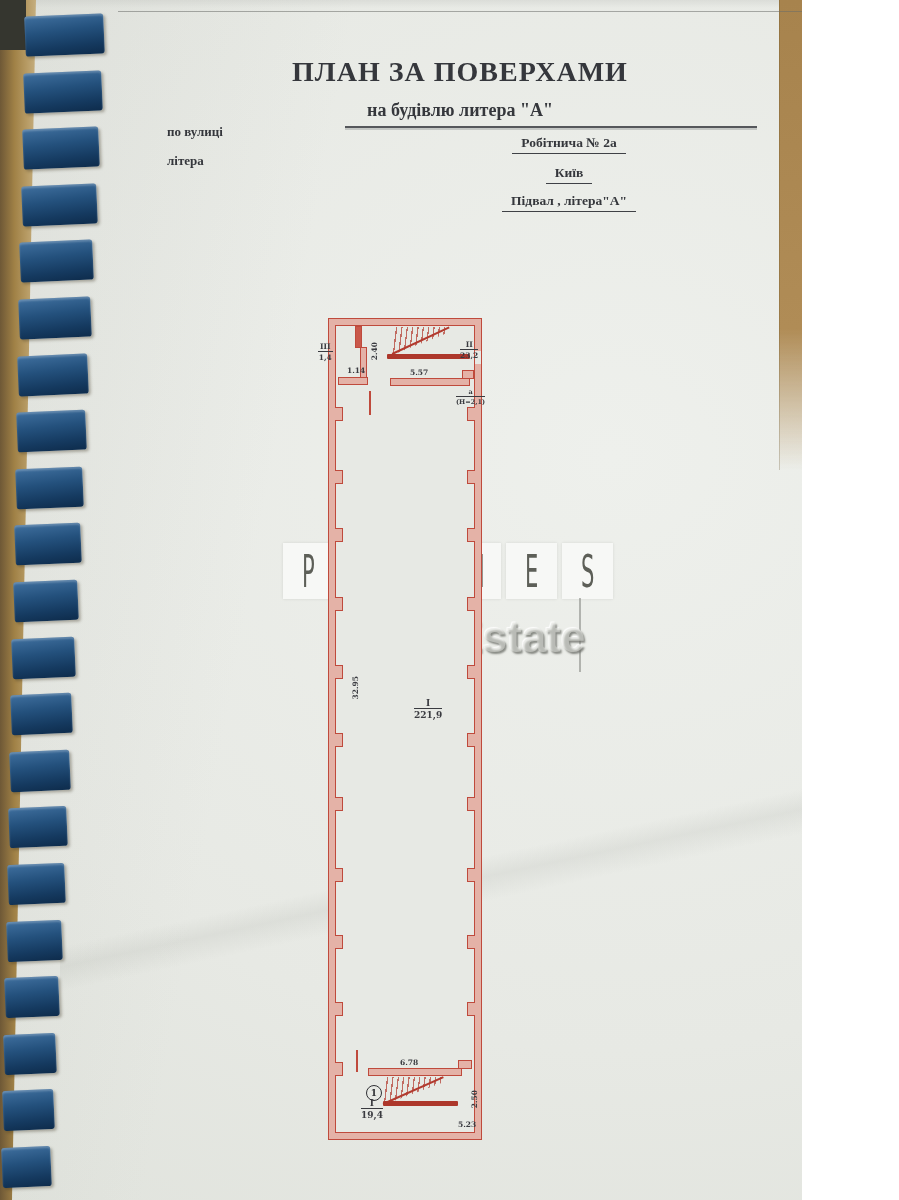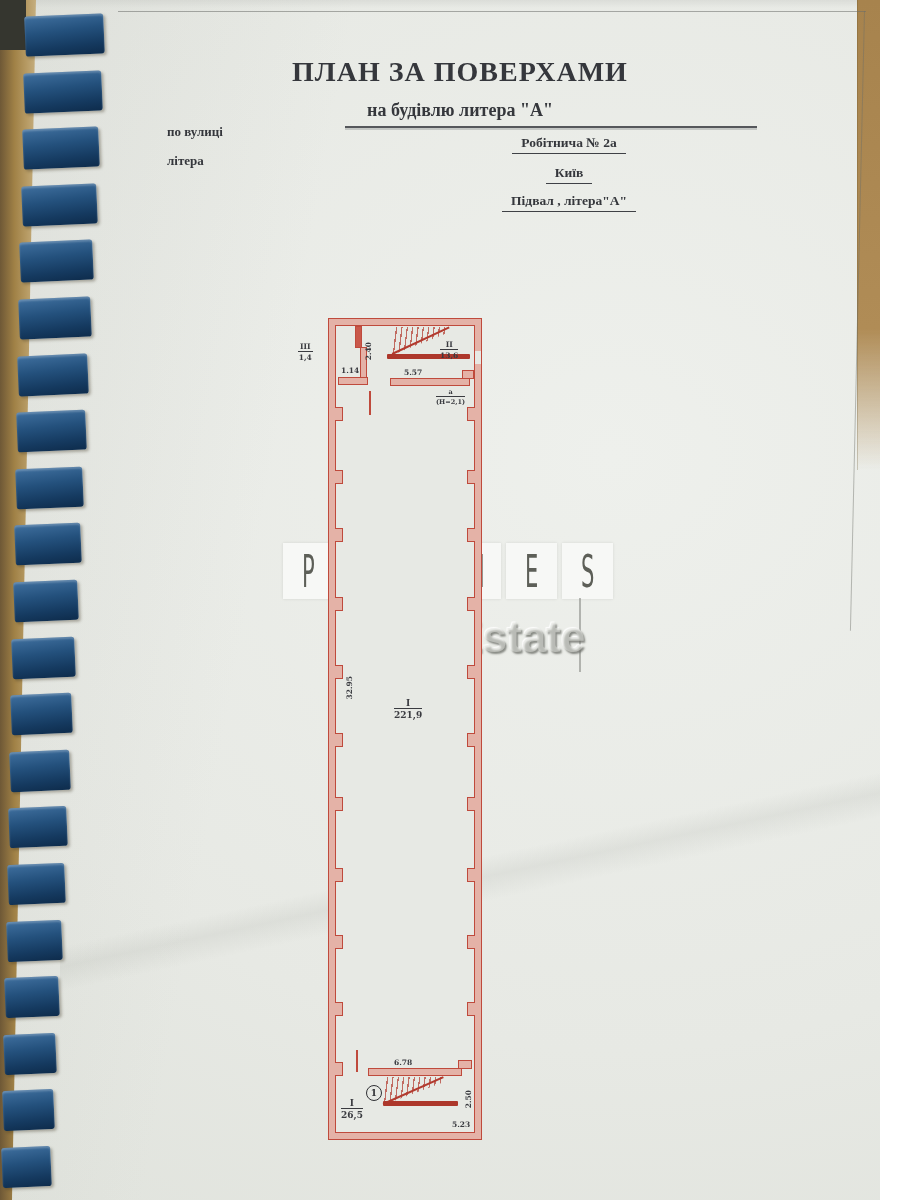--- a/index.html
+++ b/index.html
@@ -1,16 +1,16 @@
 <!DOCTYPE html>
 <html style="--wall-line: #bf4a3c; --wall-fill: #e4b2a7;"><head>
 <meta charset="utf-8">
 <style>
   html,body{margin:0;padding:0;}
-  .scene{position:relative;width:880px;height:1200px;overflow:hidden;
+  .scene{position:relative;width:802px;height:1200px;overflow:hidden;
     background:#8d7046;font-family:"Liberation Serif",serif;}
   :root{
     --wall-line:#bf4a3c;
     --wall-fill:#e4b2a7;
     --paper:#e7e9e4;
     --ink:#35373c;
   }
   
   .tan-strip{position:absolute;left:0;top:0;width:48px;height:1200px;
     background:linear-gradient(to right,#6e5836,#a08146 30%,#b69a63 55%,#c7b183 78%,rgba(199,177,131,0));}
@@ -66,23 +66,23 @@
     border:1px solid var(--wall-line);box-sizing:border-box;}
   .pil.L{left:7px;border-left:none;}
   .pil.R{right:7px;border-right:none;}
   .gapR{position:absolute;right:1px;top:33px;width:6px;height:13px;background:var(--paper);}
   .solidbar{position:absolute;background:#ad372b;border-radius:1px;}
   .redline{position:absolute;background:var(--wall-line);}
   .hatch{position:absolute;
     background-image:repeating-linear-gradient(97deg,rgba(0,0,0,0) 0 4px,rgba(178,58,46,0.72) 4px 5.3px);
     clip-path:polygon(0 0,100% 0,100% 20%,0 100%);}
   .diag{position:absolute;height:1.6px;background:#b23a2e;transform-origin:0 50%;}
-  .dim{position:absolute;font:bold 7.5px "DejaVu Serif",serif;color:#3a3b40;white-space:nowrap;}
+  .dim{position:absolute;font:bold 7.5px "DejaVu Serif",serif;color:#3a3b40;white-space:nowrap;margin-left:6px;}
   .vdim{writing-mode:vertical-rl;transform:rotate(180deg);}
-  .frac{position:absolute;text-align:center;font:bold 7.5px "DejaVu Serif",serif;color:#3a3b40;}
+  .frac{position:absolute;text-align:center;font:bold 7.5px "DejaVu Serif",serif;color:#3a3b40;margin-left:20px;}
   .frac .num{display:block;border-bottom:1px solid #3a3b40;padding:0 2px;}
   .frac .den{display:block;padding-top:1px;}
   .frac.big{font-size:9px;}
   .frac.tiny{font-size:6.5px;}
   .stair-circle{position:absolute;left:38px;top:767px;width:14px;height:14px;border:1.4px solid #2f3034;
     border-radius:50%;display:flex;align-items:center;justify-content:center;
     font:bold 9px "DejaVu Serif",serif;color:#2f3034;box-sizing:content-box;}
 </style>
 </head>
 <body>
@@ -163,33 +163,33 @@
     <div class="dim" style="left:66px;top:740px">6.78</div>
     <div class="dim vdim" style="left:136px;top:772px">2.50</div>
     <div class="dim" style="left:124px;top:802px">5.23</div>
 
     <div class="frac" style="left:-30px;top:24px">
       <span class="num">III</span>
       <span class="den">1,4</span>
     </div>
     <div class="frac" style="left:112px;top:22px">
       <span class="num">II</span>
-      <span class="den">13,6</span>
+      <span class="den">23,2</span>
     </div>
     <div class="frac tiny" style="left:108px;top:70px">
       <span class="num">а</span>
       <span class="den">(Н=2,1)</span>
     </div>
     <div class="frac big" style="left:66px;top:380px">
       <span class="num">I</span>
       <span class="den">221,9</span>
     </div>
     <div class="frac big" style="left:13px;top:780px">
       <span class="num">I</span>
-      <span class="den">26,5</span>
+      <span class="den">19,4</span>
     </div>
   <div class="pil L" style="top: 89px;"></div>
       <div class="pil R" style="top: 89px;"></div>
       <div class="pil L" style="top: 152px;"></div>
       <div class="pil R" style="top: 152px;"></div>
       <div class="pil L" style="top: 210px;"></div>
       <div class="pil R" style="top: 210px;"></div>
       <div class="pil L" style="top: 279px;"></div>
       <div class="pil R" style="top: 279px;"></div>
       <div class="pil L" style="top: 347px;"></div>

